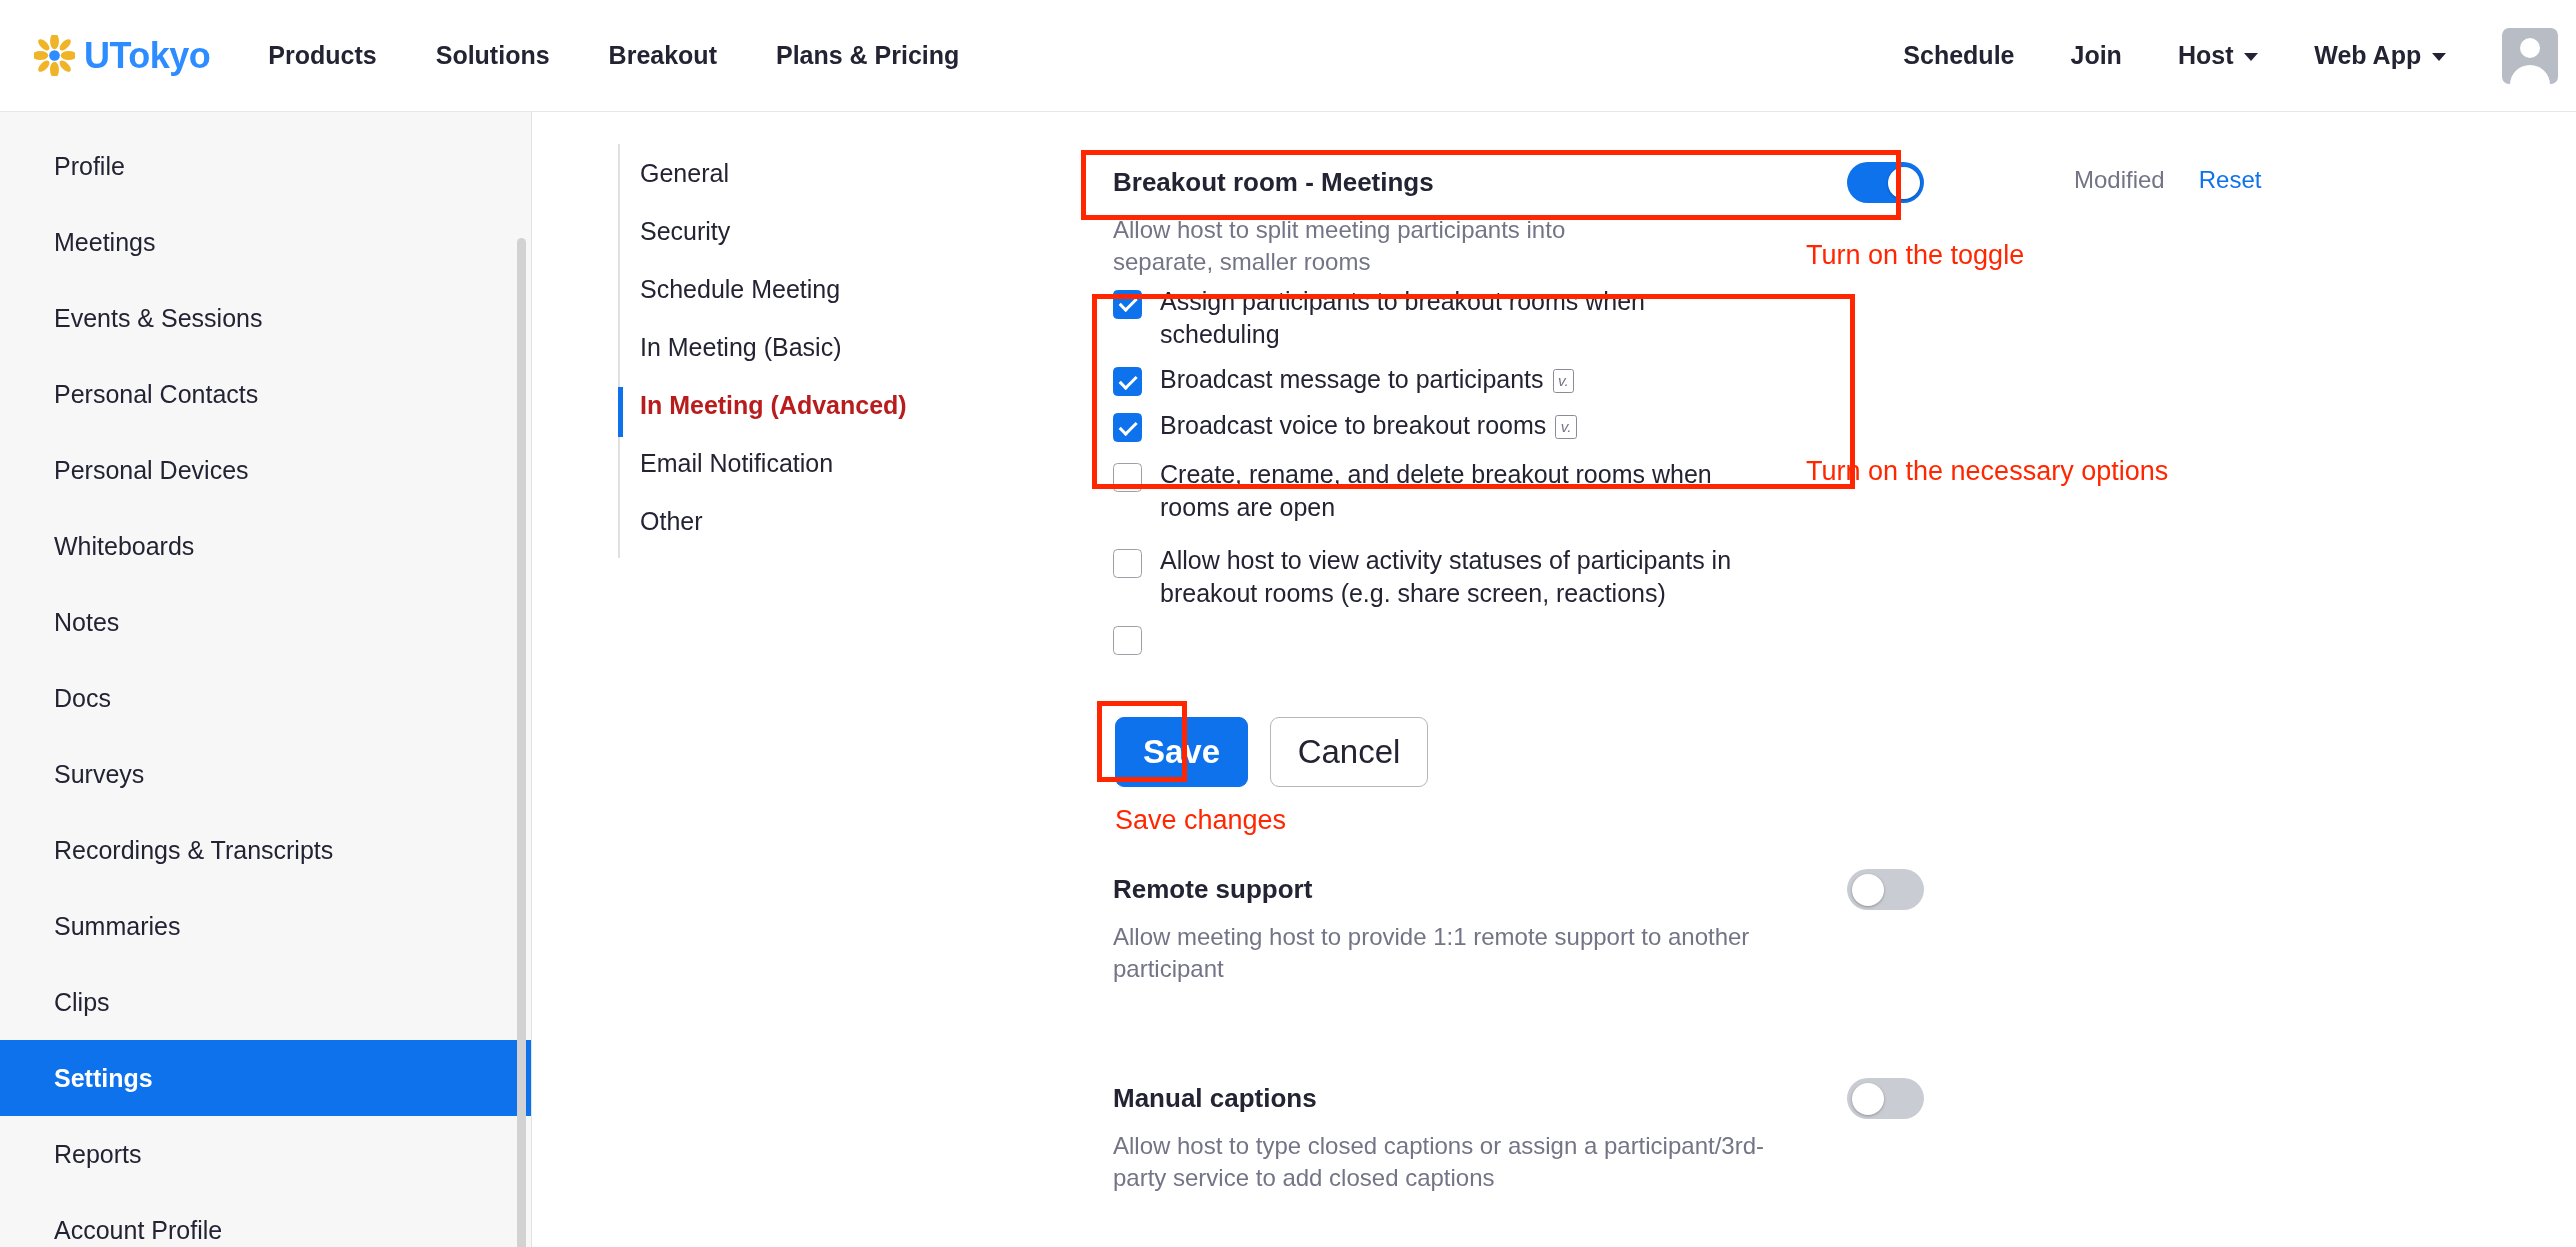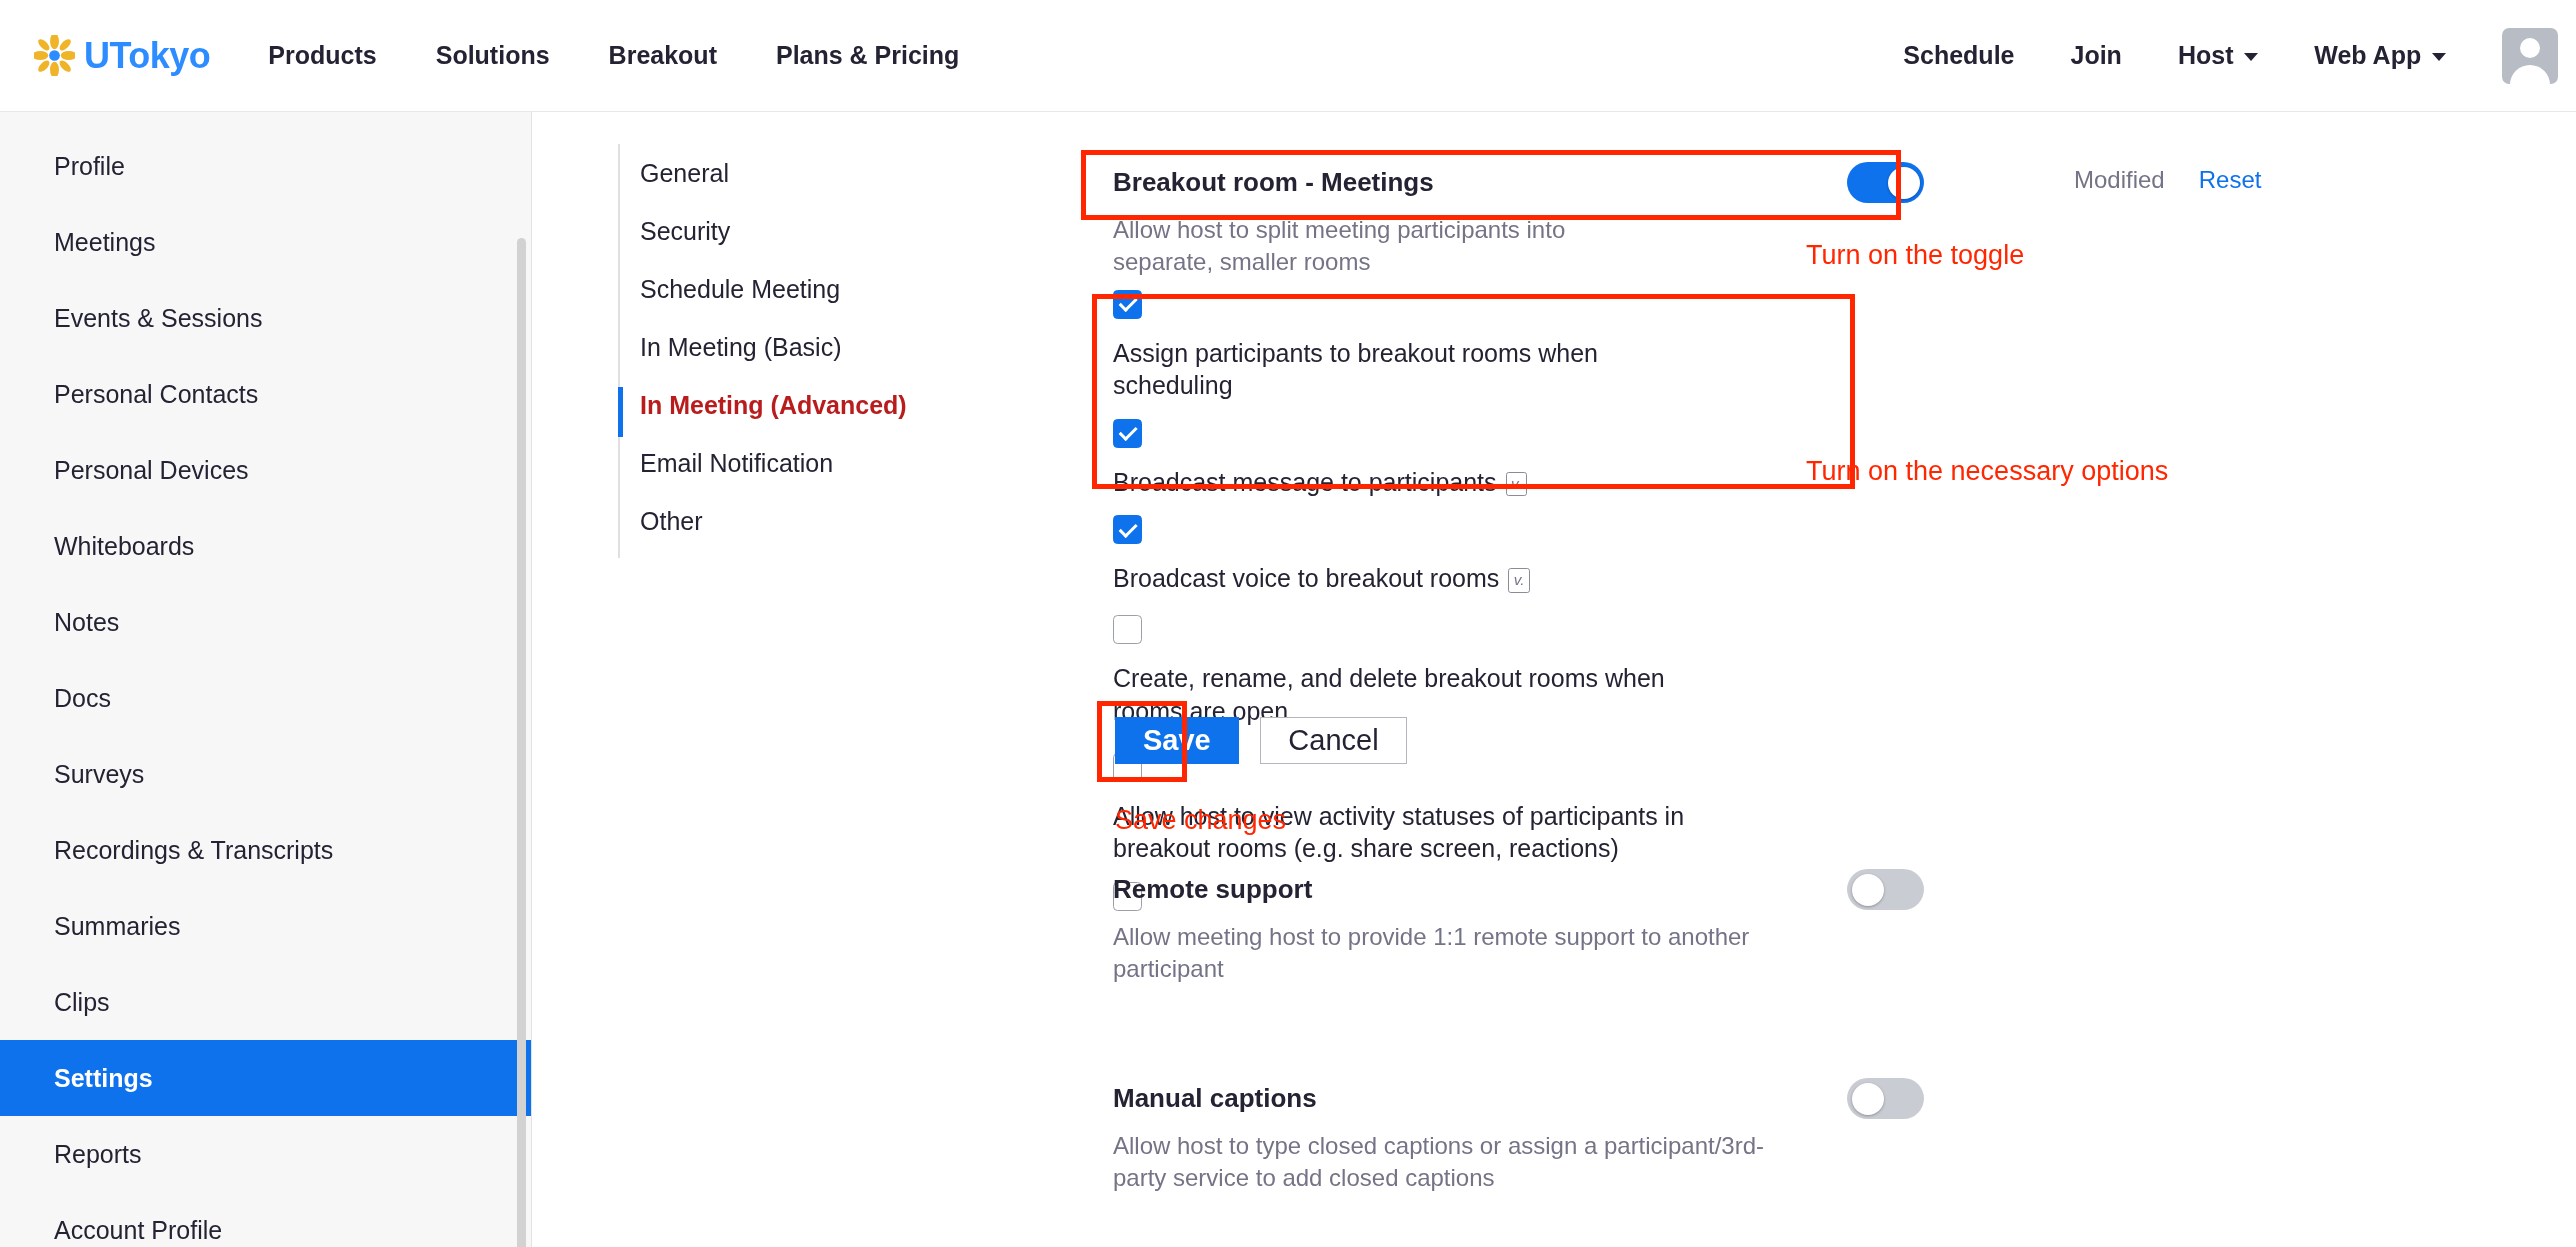--- a/index.html
+++ b/index.html
@@ -126,30 +126,30 @@
     width: 29px; height: 29px; border-radius: 4.5px;
     border: 1.8px solid #9aa0a6; background: #ffffff;
     flex: none; margin-top: 4.5px; position: relative; cursor: pointer;
   }
   .cb.checked { background: #0e72ed; border-color: #0e72ed; }
   .cb.checked::after {
     content: ""; position: absolute; left: 9px; top: 3.6px;
     width: 7.2px; height: 14.4px; border: solid #ffffff;
     border-width: 0 3.6px 3.6px 0; transform: rotate(45deg);
   }
-  .opt-row { display: flex; align-items: flex-start; gap: 18px; margin-bottom: 12.6px; flex-direction: column; }
+  .opt-row { display: flex; align-items: flex-start; gap: 18px; margin-bottom: 12.6px; }
   .opt-text { font-size: 25px; color: #232333; line-height: 1.3; max-width: 631px; }
   .vbadge {
     display: inline-block; margin-left: 9px; vertical-align: middle;
     border: 0.9px solid #8b8b9a; color: #747487; font-size: 15.3px;
     padding: 0.9px 4.5px 1.8px 4.5px; border-radius: 2.7px; font-style: italic;
   }
 
   .btn {
-    font-size: 29px; border-radius: 0; padding: 6px 27px; cursor: pointer;
+    font-size: 33px; border-radius: 9px; padding: 15px 27px; cursor: pointer;
     border: 0.9px solid #0e72ed; background: #0e72ed; color: #ffffff; font-weight: bold;
   }
   .btn.secondary { background: #ffffff; color: #232333; border-color: #b5b5bd; font-weight: normal; }
 
   .modified { font-size: 24px; color: #747487; margin-left: 11px; }
   .reset { font-size: 24px; color: #0e72ed; cursor: pointer; }
 
   
   .redbox { position: absolute; border: 5.4px solid #ff2600; pointer-events: none; }
   .redtext {

